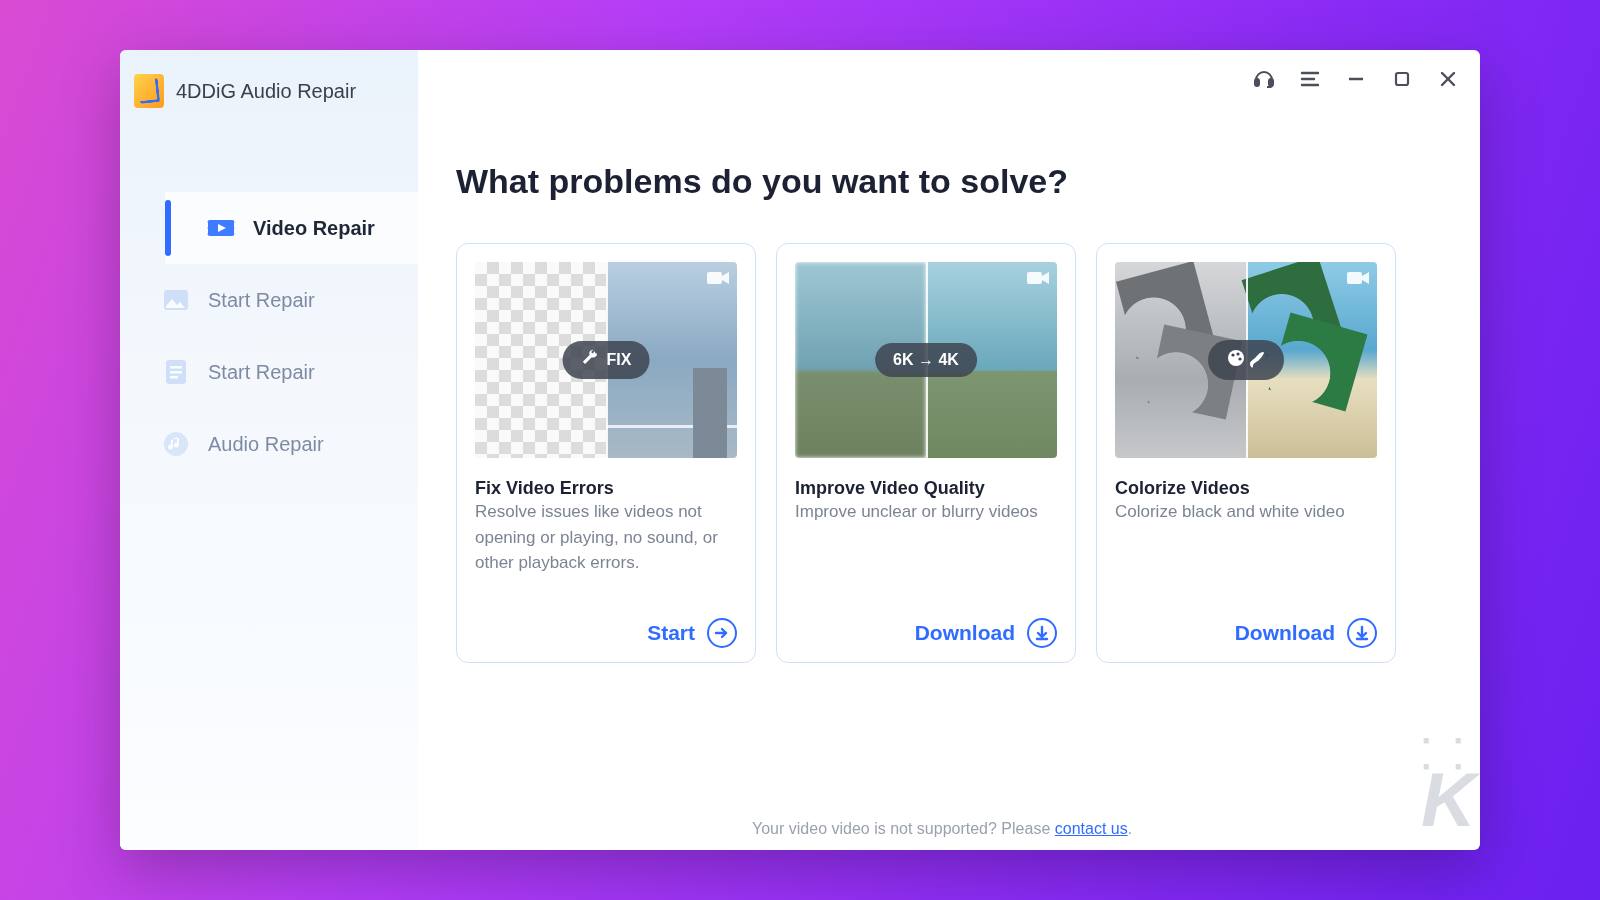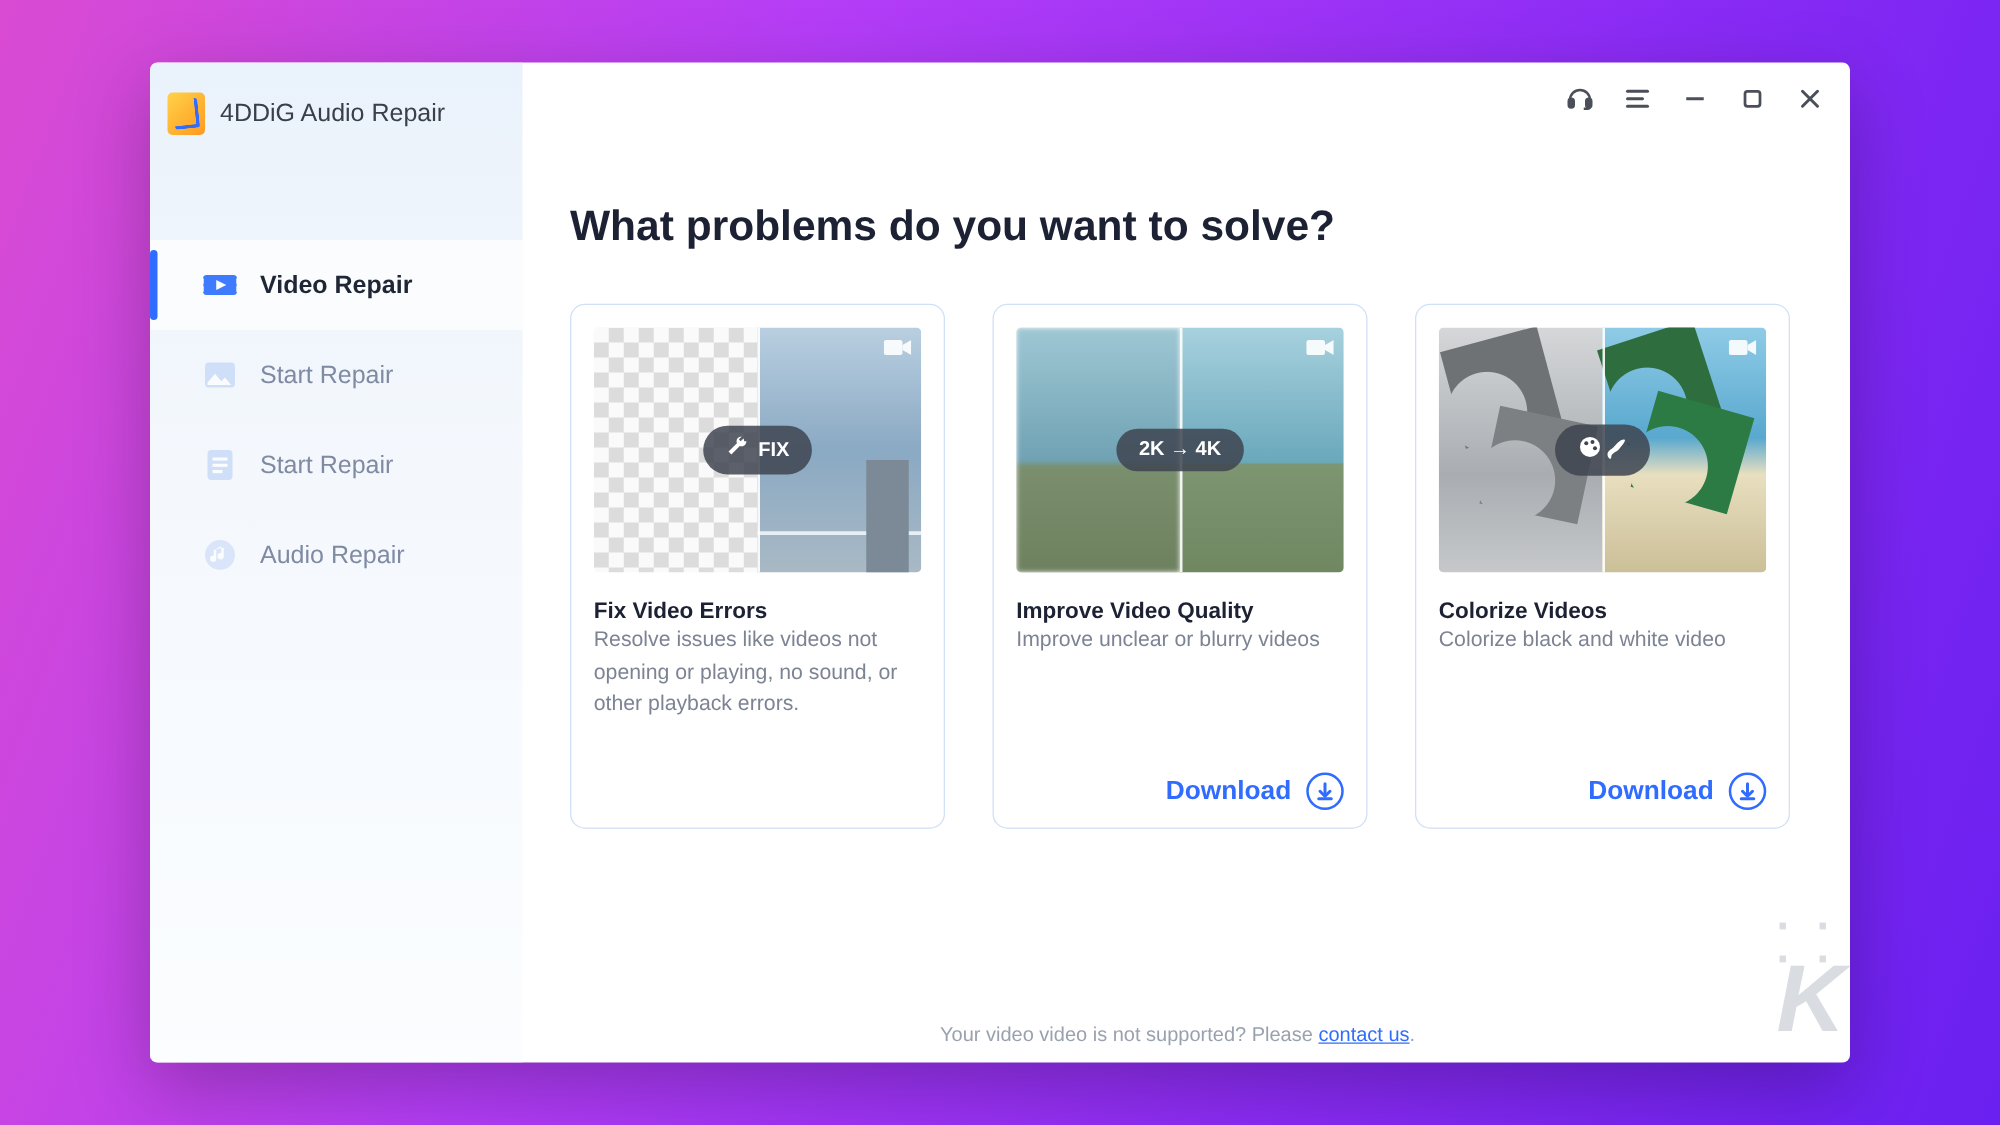--- a/index.html
+++ b/index.html
@@ -25,37 +25,37 @@
     position:relative;
   }
   .brand-logo::after{content:"";position:absolute;inset:5px;border:3px solid #2f6cff;border-radius:3px;border-top:none;border-left:none;transform:rotate(-6deg);} 
   .brand-name { font-size:20px; color:#3a3f4a; font-weight:500; }
   .nav { margin-top:60px; display:flex; flex-direction:column; }
   .nav-item {
     display:flex; align-items:center; gap:18px;
     padding:24px 10px 24px 42px; color:#7f8aa3; font-size:20px; cursor:pointer;
     position:relative;
   }
-  .nav-item.active { color:#1f2736; font-weight:700; background:rgba(255,255,255,.7); }
+  .nav-item.active { color:#1f2736; font-weight:700; background:rgba(255,255,255,.7);margin-left:45px; }
   .nav-item.active::before{
     content:""; position:absolute; left:0; top:8px; bottom:8px; width:6px; background:#2f6cff; border-radius:3px;
   }
   .nav-icon { width:28px; height:24px; display:flex; align-items:center; justify-content:center; }
   .nav-icon svg { opacity:.6; }
   .nav-item.active .nav-icon svg { opacity:1; }
 
   .main { flex:1; height:100%; display:flex; flex-direction:column; position:relative; }
   .titlebar {
     height:58px; display:flex; align-items:center; justify-content:flex-end;
     gap:18px; padding:0 18px; color:#4a4f5a;
   }
   .tb-btn { width:28px; height:28px; display:flex; align-items:center; justify-content:center; cursor:pointer; }
   .content { padding: 54px 38px 0 38px; flex:1; }
   .heading { font-size:34px; font-weight:700; color:#1c2233; margin-bottom:42px; }
-  .cards { display:flex; gap:38px; }
+  .cards { display:flex; gap:20px; }
   .card {
     width:300px; border:1.5px solid #cfe0f7; border-radius:12px; padding:18px 18px 14px 18px;
     display:flex; flex-direction:column; min-height:420px; background:#fff;
   }
   .thumb { width:100%; height:196px; border-radius:4px; overflow:hidden; position:relative; margin-bottom:20px; }
   .thumb .half{ position:absolute; top:0; bottom:0; width:50%; }
   .thumb .half.left{ left:0; } .thumb .half.right{ right:0; }
   .vdiv{ position:absolute; left:50%; top:0; bottom:0; width:2px; background:rgba(255,255,255,.9);} 
   .badge{
     position:absolute; left:50%; top:50%; transform:translate(-50%,-50%);
@@ -205,35 +205,44 @@
               <span>
                 <svg width="18" height="18" viewBox="0 0 24 24" fill="#fff">
                     <path d="M22 6a5 5 0 0 1-7 5l-9 9-3-3 9-9a5 5 0 0 1 5-7l-3 3 2 2 3-3c.4.9.7 1.9.7 3z"></path>
                   </svg>
               </span>
               <span>FIX</span>
             </div>
           </div>
           <div class="card-title">Fix Video Errors</div>
           <div class="card-desc">Resolve issues like videos not opening or playing, no sound, or other playback errors.</div>
+          <div class="card-action">
+            <span>Start</span>
+            <span class="act-icon">
+              <svg width="16" height="16" viewBox="0 0 16 16" fill="none" stroke="#2f6cff" stroke-width="2.4" stroke-linecap="round" stroke-linejoin="round">
+                  <line x1="2" y1="8" x2="12" y2="8"></line>
+                  <polyline points="8 4 12 8 8 12"></polyline>
+                </svg>
+            </span>
+          </div>
         </div>
 
         <div class="card">
           <div class="thumb">
             <div class="half left sea-blur"></div>
             <div class="half right sea-sharp"></div>
             <div class="vdiv"></div>
             <span class="cam">
               <svg width="22" height="16" viewBox="0 0 22 16" fill="currentColor">
                   <rect x="0" y="2" width="15" height="12" rx="2"></rect>
                   <path d="M15 6l7-4v12l-7-4z"></path>
                 </svg>
             </span>
             <div class="badge">
-              <span>2K → 4K</span>
+              <span>6K → 4K</span>
             </div>
           </div>
           <div class="card-title">Improve Video Quality</div>
           <div class="card-desc">Improve unclear or blurry videos</div>
           <div class="card-action">
             <span>Download</span>
             <span class="act-icon">
               <svg width="16" height="16" viewBox="0 0 16 16" fill="none" stroke="#2f6cff" stroke-width="2.4" stroke-linecap="round" stroke-linejoin="round">
                   <line x1="8" y1="2" x2="8" y2="11"></line>
                   <polyline points="4 8 8 12 12 8"></polyline>

